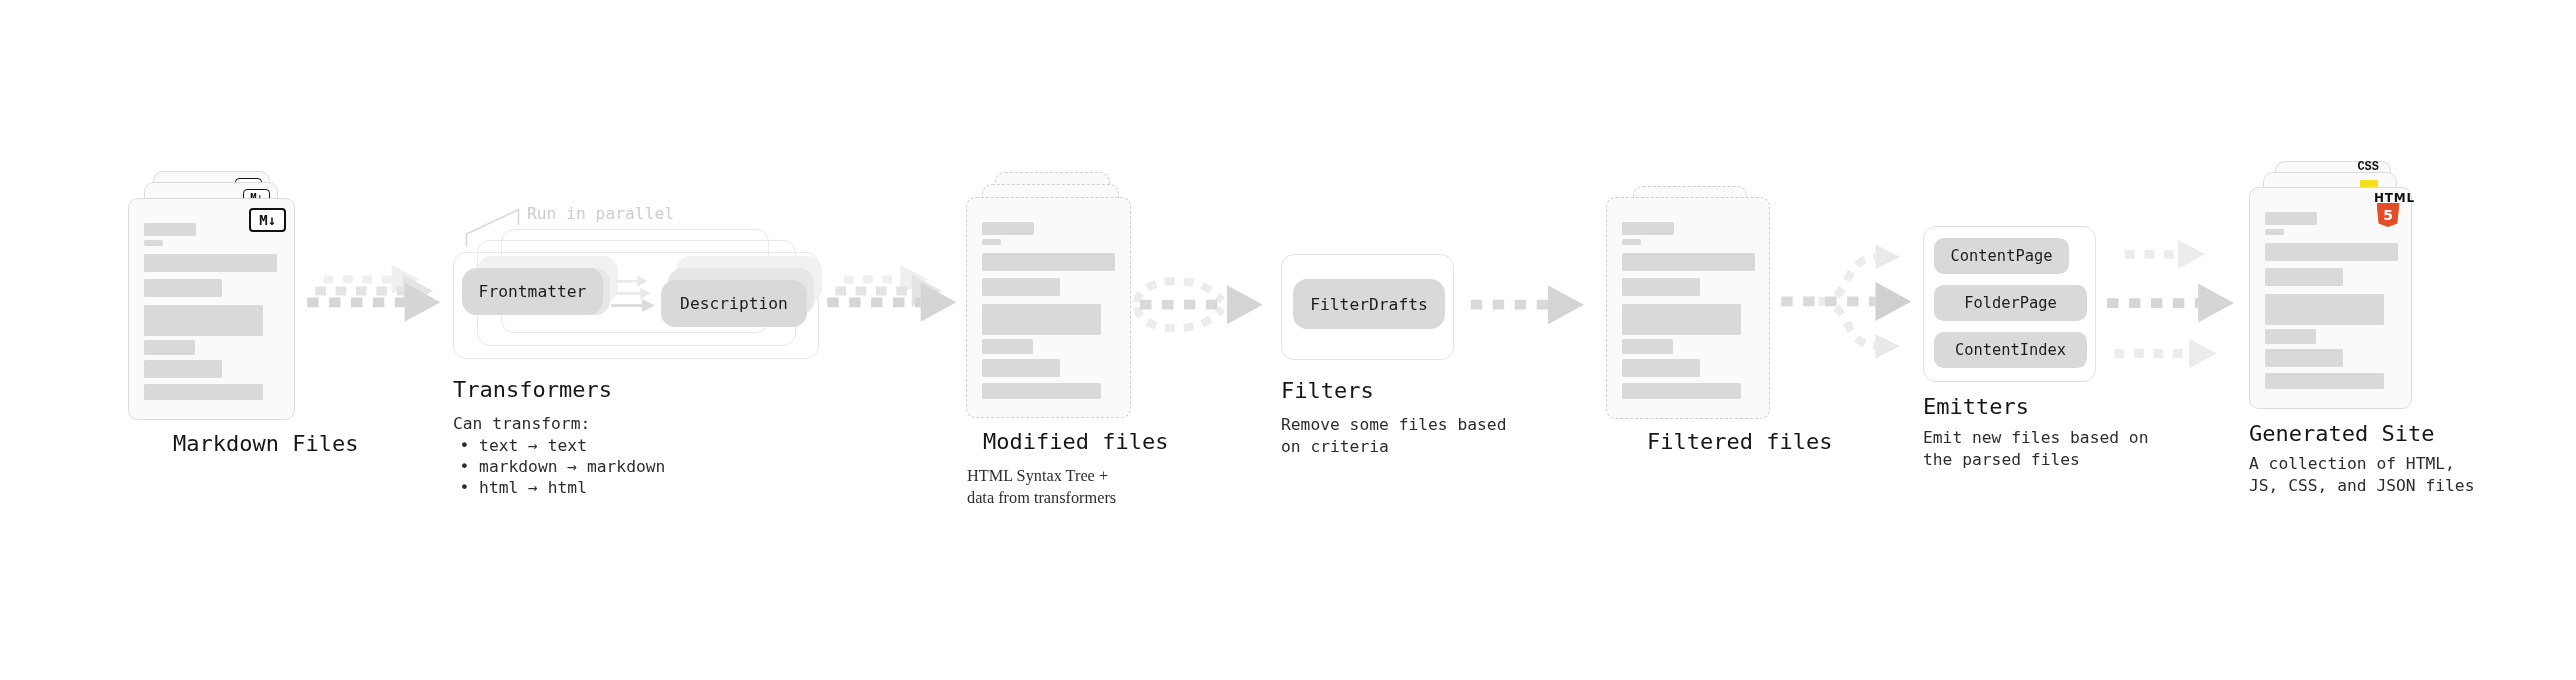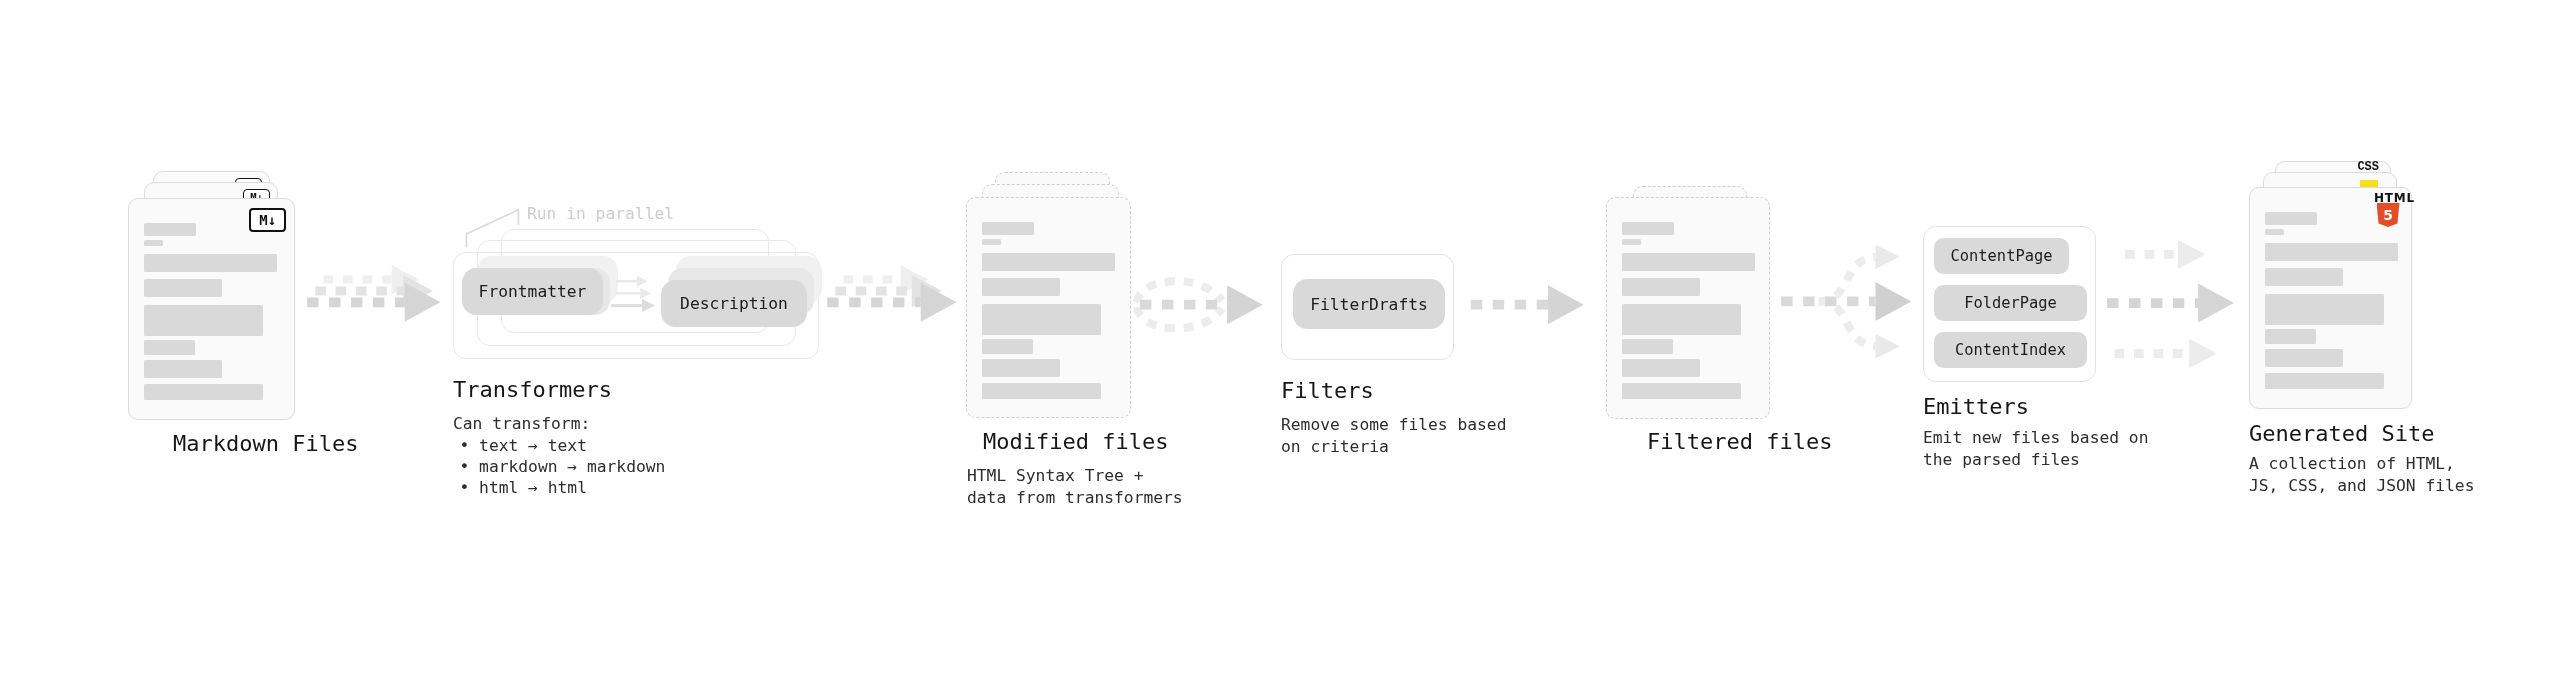--- a/index.html
+++ b/index.html
@@ -163,21 +163,21 @@
         <div class="bar" style="top: 24.4px; width: 52px; height: 12.2px;"></div>
         <div class="bar" style="top: 41px; width: 18.7px; height: 5.7px;"></div>
         <div class="bar" style="top: 55px; width: 133px; height: 18px;"></div>
         <div class="bar" style="top: 80px; width: 78px; height: 18px;"></div>
         <div class="bar" style="top: 106px; width: 119px; height: 31px;"></div>
         <div class="bar" style="top: 141px; width: 51px; height: 14.6px;"></div>
         <div class="bar" style="top: 161px; width: 78px; height: 18px;"></div>
         <div class="bar" style="top: 185px; width: 119px; height: 16.3px;"></div>
       </div>
     <div class="stage-title" style="left:967px;top:430px;margin-left:16px;">Modified files</div>
-    <div class="sub" style="left:967px;top:465px;">
+    <div class="sub" style="left:967px;top:465px;font-family:Liberation Serif, serif;">
       <div>HTML Syntax Tree +</div>
       <div>data from transformers</div>
     </div>
   </div>
 
   <div>
     <div class="box" style="left:1281px;top:254px;width:173px;height:106px;"></div>
     <div class="pill" style="left:1293px;top:279px;width:152px;height:50px;z-index:2;">FilterDrafts</div>
     <div class="stage-title" style="left:1281px;top:379px;">Filters</div>
     <div class="sub" style="left:1281px;top:414px;">

